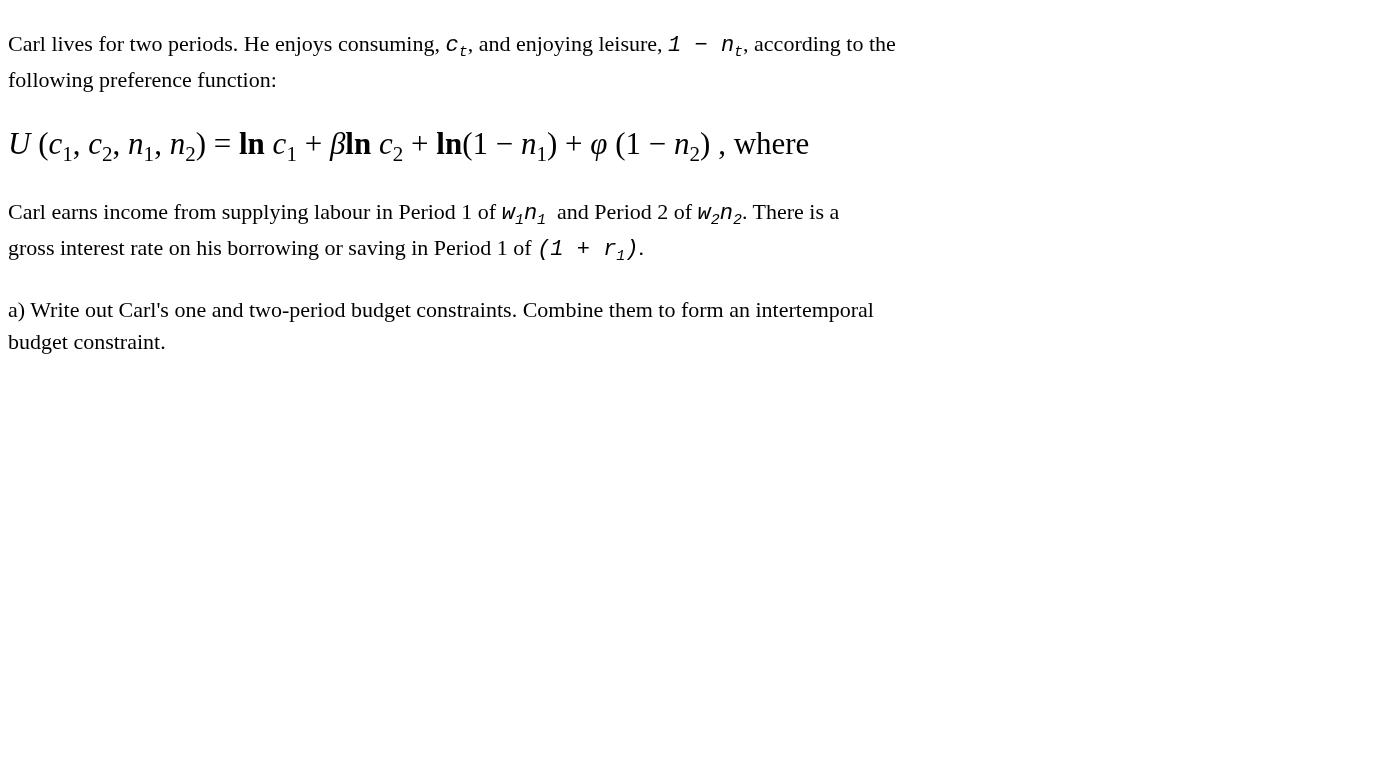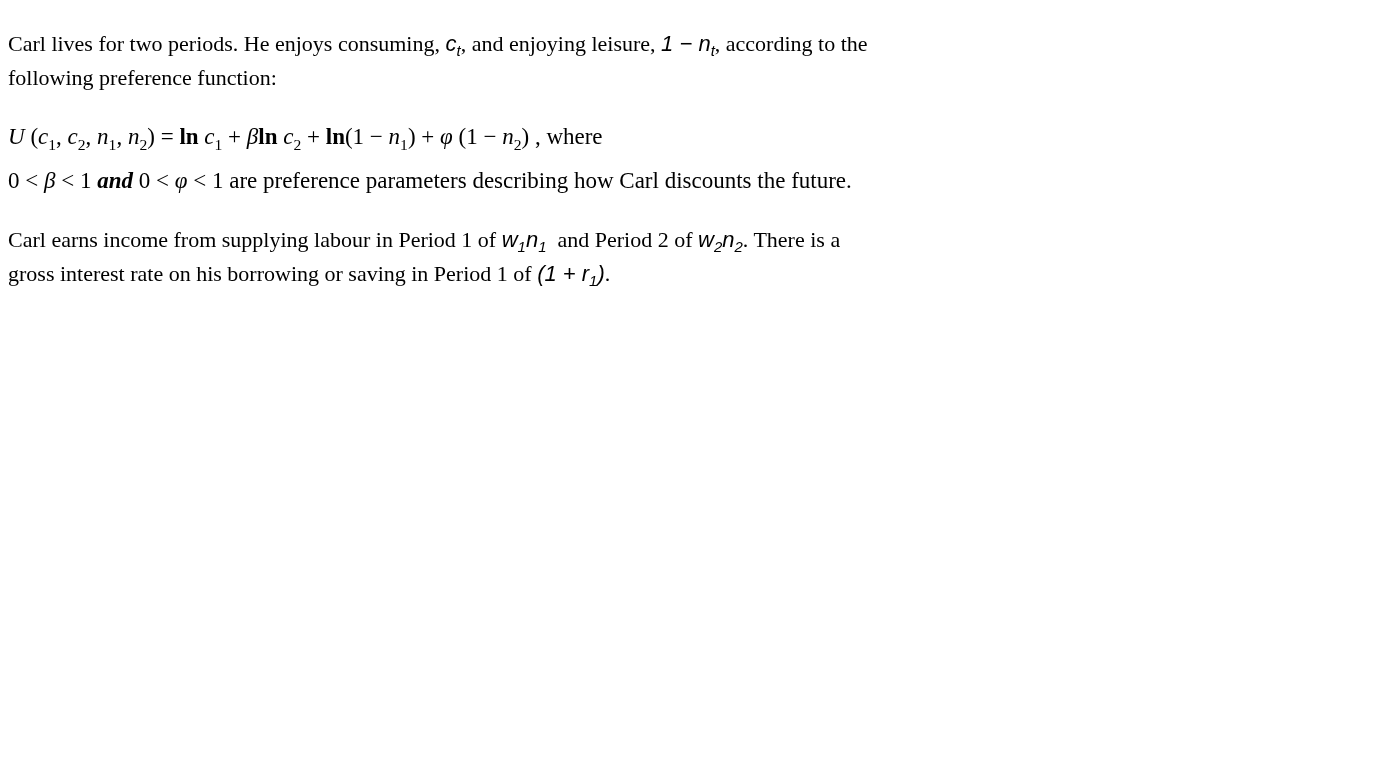--- a/index.html
+++ b/index.html
@@ -18,30 +18,30 @@
       padding: 28px 32px 28px 8px;
       line-height: 1.45;
     }
 
     .content-wrapper {
       max-width: 1370px;
     }
 
     .math-block {
       margin: 8px 0 2px 0;
-      font-size: 23px;
+      font-size: 31px;
     }
 
     sub {
       font-size: 0.68em;
       vertical-align: sub;
     }
 
     .math-serif {
-      font-family: Liberation Sans, sans-serif;
+      font-family: Liberation Mono, monospace;
       font-style: italic;
     }
 
     p {
       margin-bottom: 0;
     }
 
     .section {
       margin-bottom: 26px;
     }
@@ -57,30 +57,31 @@
       <br>following preference function:
     </p>
   </div>
 
   <div class="section">
     <div class="math-block">
       <span>
         <i>U</i> (<i>c</i><sub>1</sub>, <i>c</i><sub>2</sub>, <i>n</i><sub>1</sub>, <i>n</i><sub>2</sub>) = <b>ln</b> <i>c</i><sub>1</sub> + <i>β</i><b>ln</b> <i>c</i><sub>2</sub> + <b>ln</b>(1 − <i>n</i><sub>1</sub>) + <i>φ</i> (1 − <i>n</i><sub>2</sub>) , where
       </span>
     </div>
-    <div class="math-block">
-      <span>
-        0 &lt; <i>β</i> &lt; 1 <span style="font-style:italic; font-weight:bold;">and</span> 0 &lt; <i>φ</i> &lt; 1 are preference parameters describing how Carl discounts the future.
-      </span>
-    </div>
   </div>
 
   <div class="section">
     <p>
       Carl earns income from supplying labour in Period 1 of <span class="math-serif"><i>w</i><sub>1</sub><i>n</i><sub>1</sub></span>&nbsp; and Period 2 of <span class="math-serif"><i>w</i><sub>2</sub><i>n</i><sub>2</sub></span>. There is a
       <br>gross interest rate on his borrowing or saving in Period 1 of <span class="math-serif">(1 + <i>r</i><sub>1</sub>)</span>.
     </p>
   </div>
 
+  <div class="section">
+    <p>
+      a) Write out Carl's one and two-period budget constraints. Combine them to form an intertemporal
+      <br>budget constraint.
+    </p>
+  </div>
 
 
 
 </div>
 
 </body></html>

